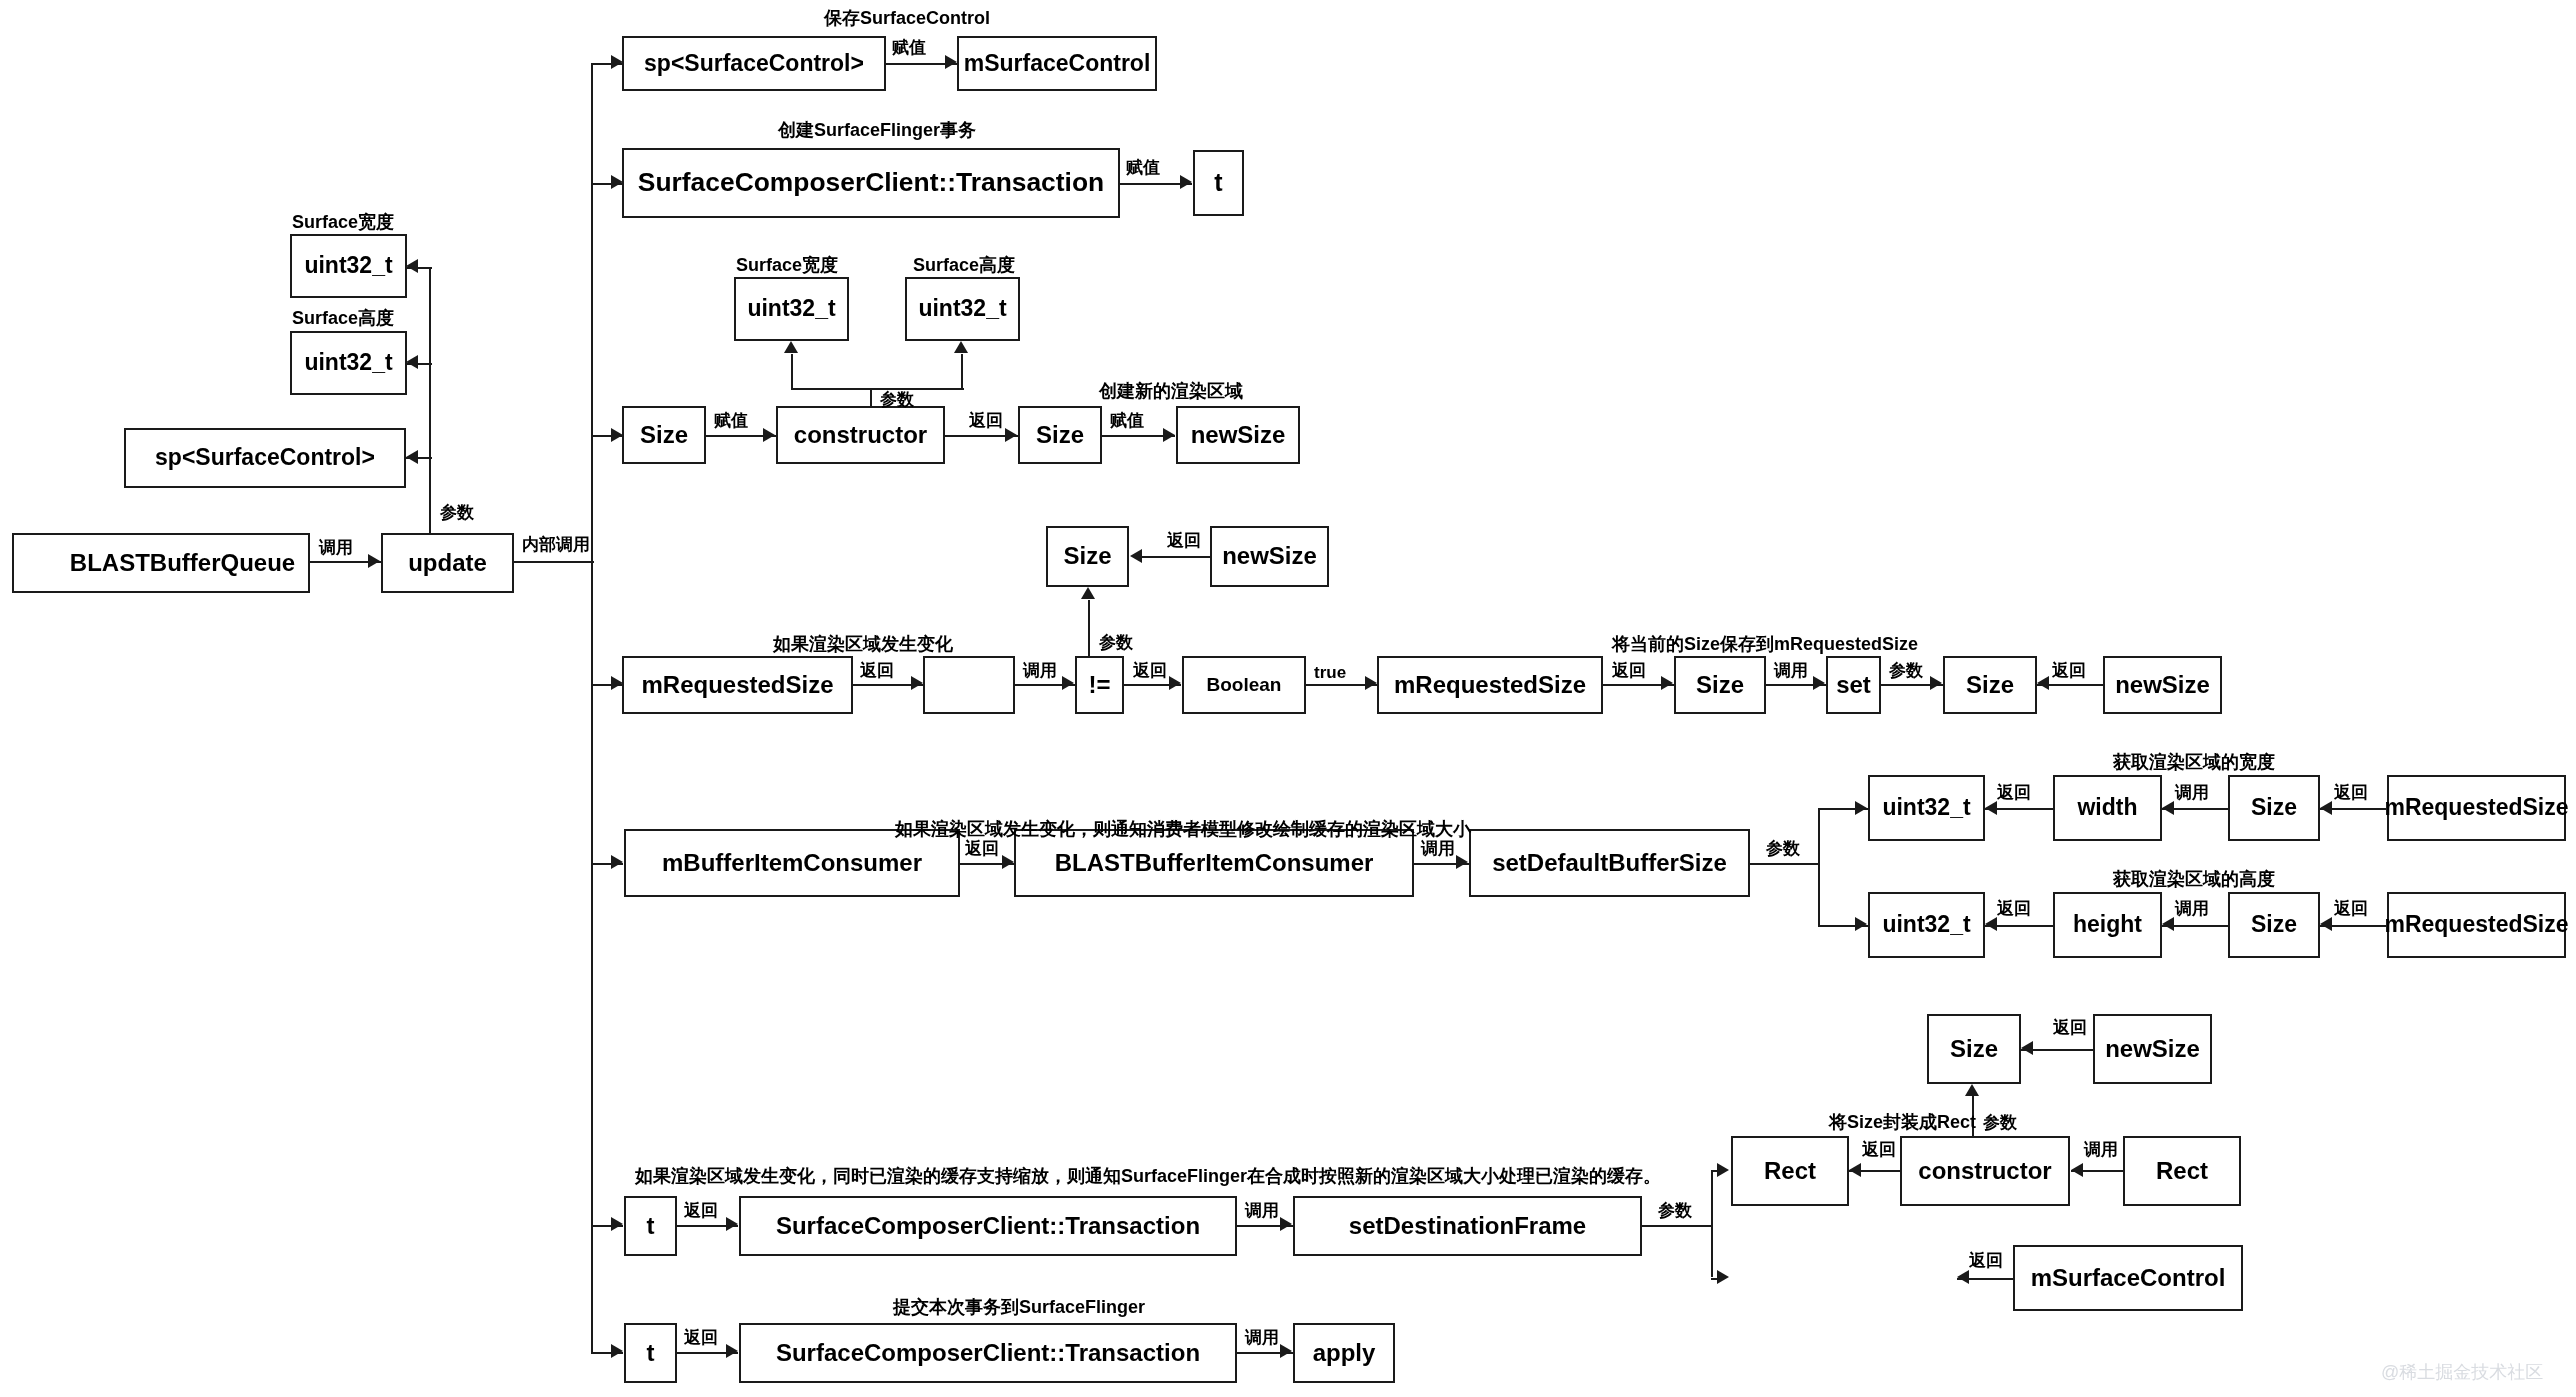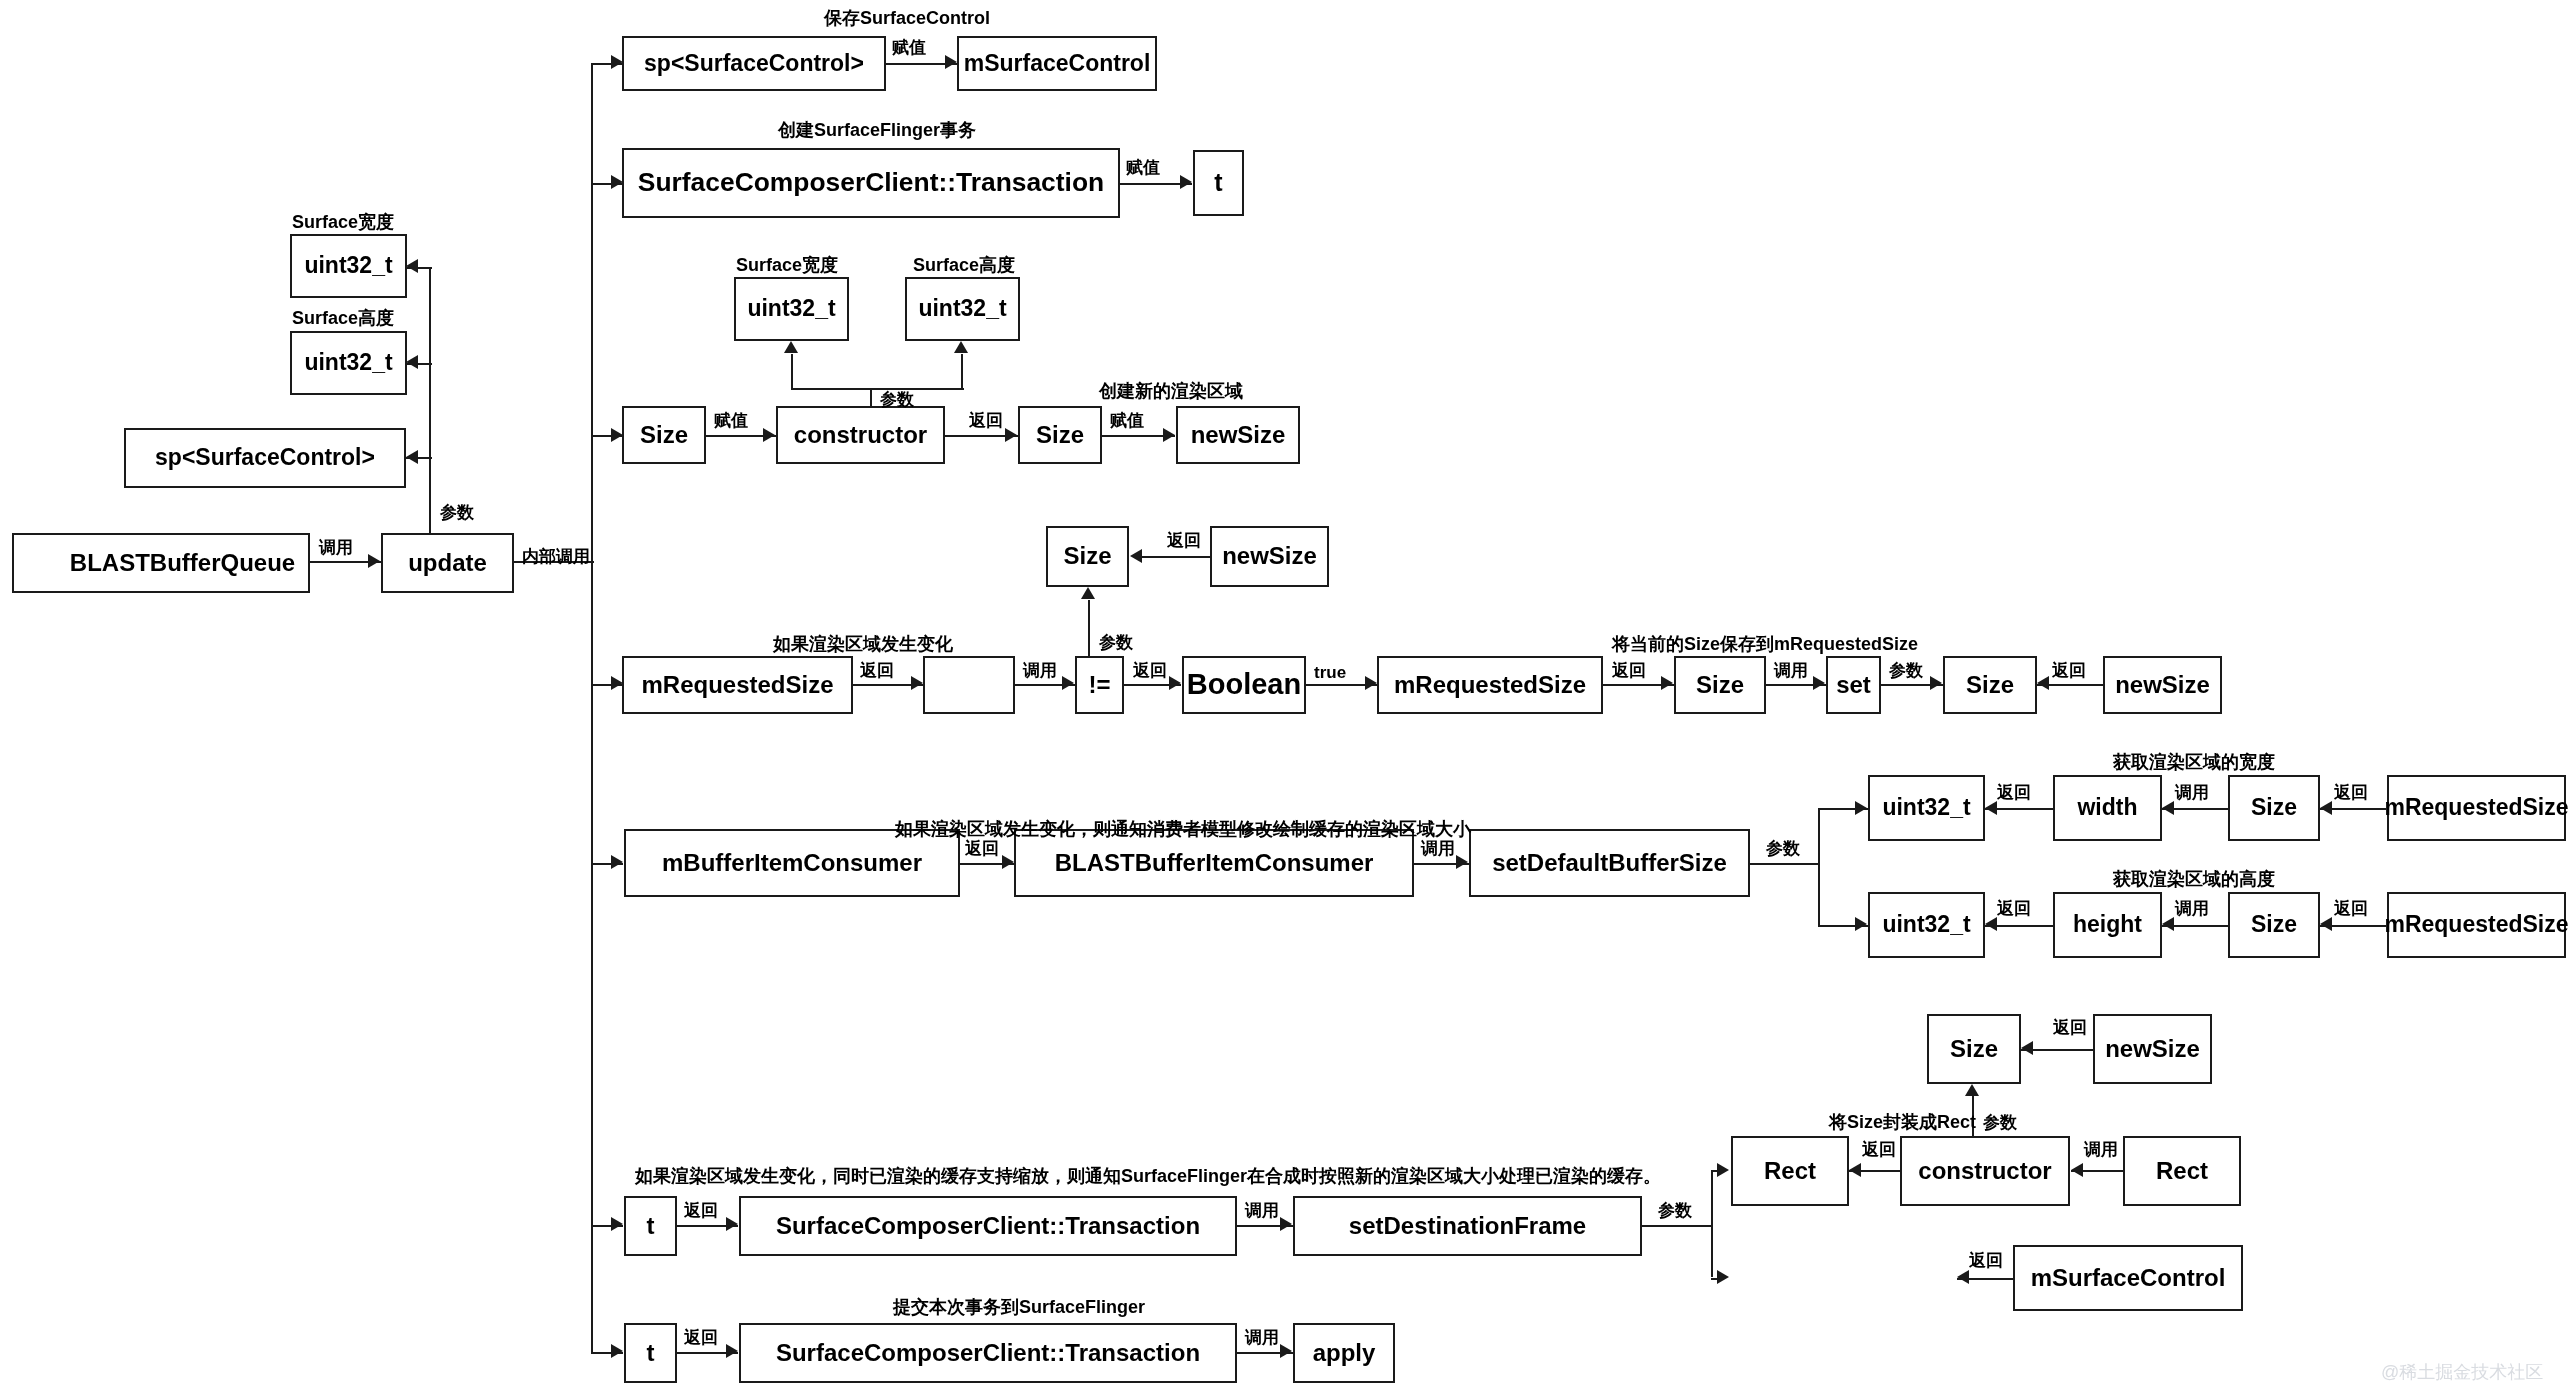--- a/index.html
+++ b/index.html
@@ -129,21 +129,21 @@
   <div class="arrow arrow-l" style="left:406px; top:355px;"></div>
   <div class="hline" style="left:406px; top:457px; width:25.6px;"></div>
   <div class="arrow arrow-l" style="left:406px; top:450px;"></div>
   <div class="edge-label" style="left:440px; top:504px;">参数</div>
 
   <div class="node" style="left:12px; top:533px; width:298px; height:60px; font-size:24px;padding-left:43px;">BLASTBufferQueue</div>
   <div class="edge-label" style="left:319px; top:539px;">调用</div>
   <div class="hline" style="left:310px; top:561px; width:71px;"></div>
   <div class="arrow arrow-r" style="left:368px; top:554px;"></div>
   <div class="node" style="left:381px; top:533px; width:133px; height:60px; font-size:24px;">update</div>
-  <div class="edge-label" style="left:522px; top:548px;">内部调用</div>
+  <div class="edge-label" style="left:522px; top:536px;">内部调用</div>
 
   <div class="caption" style="left:736px; top:256px;">Surface宽度</div>
   <div class="node" style="left:734px; top:277px; width:115px; height:64px; font-size:23px;">uint32_t</div>
   <div class="caption" style="left:913px; top:256px;">Surface高度</div>
   <div class="node" style="left:905px; top:277px; width:115px; height:64px; font-size:23px;">uint32_t</div>
 
   <div class="vline" style="left:870px; top:388px; height:49px;"></div>
   <div class="hline" style="left:791px; top:388px; width:173px;"></div>
   <div class="vline" style="left:791px; top:354px; height:36px;"></div>
   <div class="arrow arrow-u" style="left:784px; top:341px;"></div>
@@ -186,21 +186,21 @@
   <div class="hline" style="left:853px; top:684px; width:71px;"></div>
   <div class="arrow arrow-r" style="left:911px; top:676px;"></div>
   <div class="node" style="left:923px; top:656px; width:92px; height:58px; font-size:24px;"></div>
   <div class="edge-label" style="left:1023px; top:662px;">调用</div>
   <div class="hline" style="left:1015px; top:684px; width:60px;"></div>
   <div class="arrow arrow-r" style="left:1062px; top:676px;"></div>
   <div class="node" style="left:1075px; top:656px; width:49px; height:58px; font-size:24px;">!=</div>
   <div class="edge-label" style="left:1133px; top:662px;">返回</div>
   <div class="hline" style="left:1124px; top:684px; width:57px;"></div>
   <div class="arrow arrow-r" style="left:1169px; top:676px;"></div>
-  <div class="node" style="left:1182px; top:656px; width:124px; height:58px; font-size:29px;">Boolean</div>
+  <div class="node" style="left:1182px; top:656px; width:124px; height:58px; font-size:19px;">Boolean</div>
   <div class="edge-label" style="left:1314px; top:664px;">true</div>
   <div class="hline" style="left:1305px; top:684px; width:72px;"></div>
   <div class="arrow arrow-r" style="left:1365px; top:676px;"></div>
 
   <div class="caption" style="left:1612px; top:635px;">将当前的Size保存到mRequestedSize</div>
   <div class="node" style="left:1377px; top:656px; width:226px; height:58px; font-size:24px;">mRequestedSize</div>
   <div class="edge-label" style="left:1612px; top:662px;">返回</div>
   <div class="hline" style="left:1603px; top:684px; width:71px;"></div>
   <div class="arrow arrow-r" style="left:1661px; top:676px;"></div>
   <div class="node" style="left:1674px; top:656px; width:92px; height:58px; font-size:24px;">Size</div>

